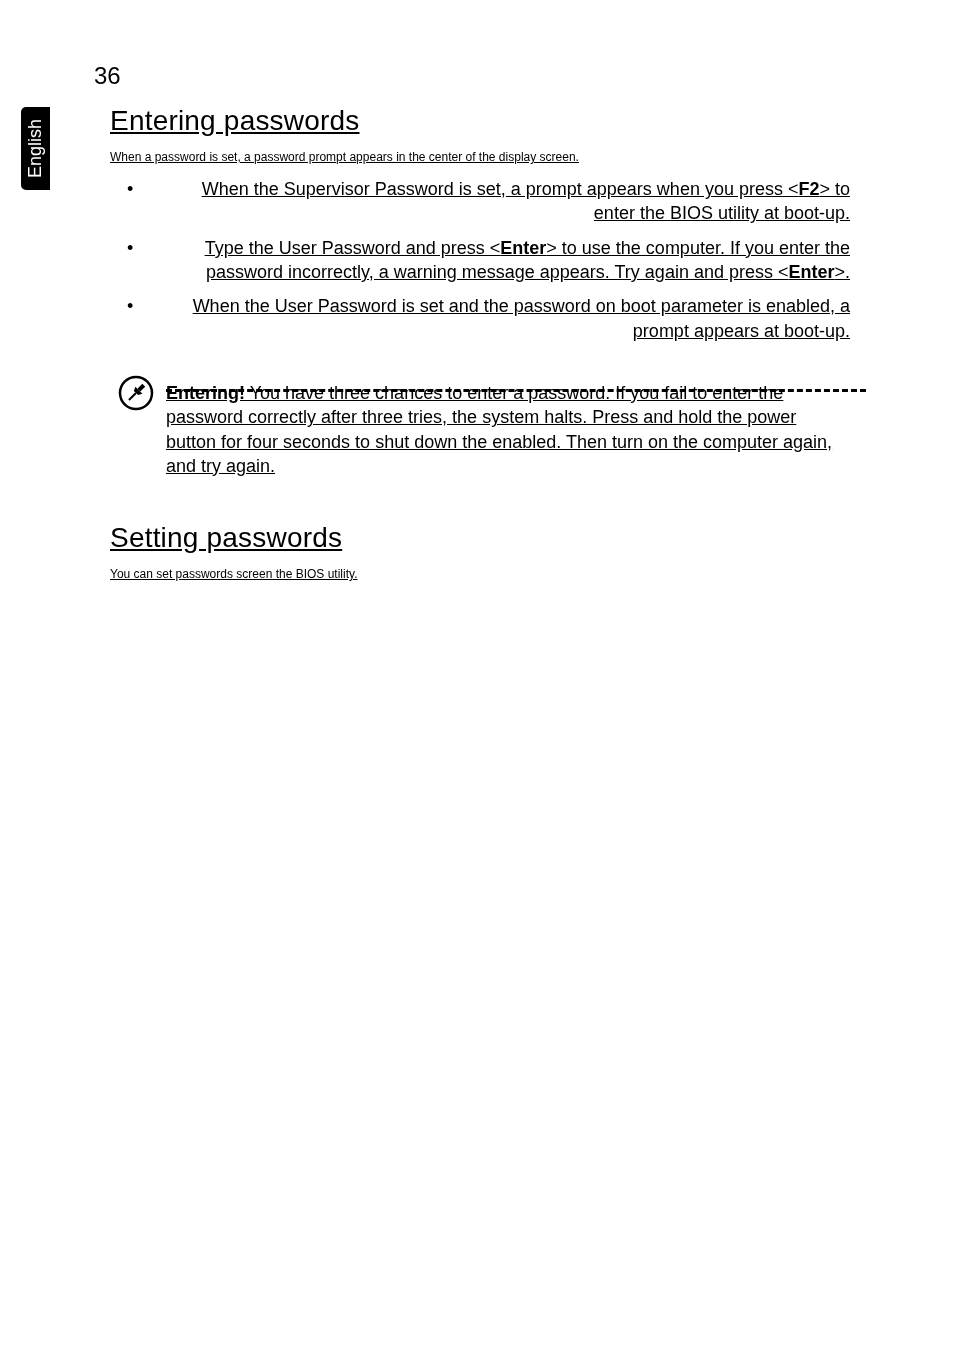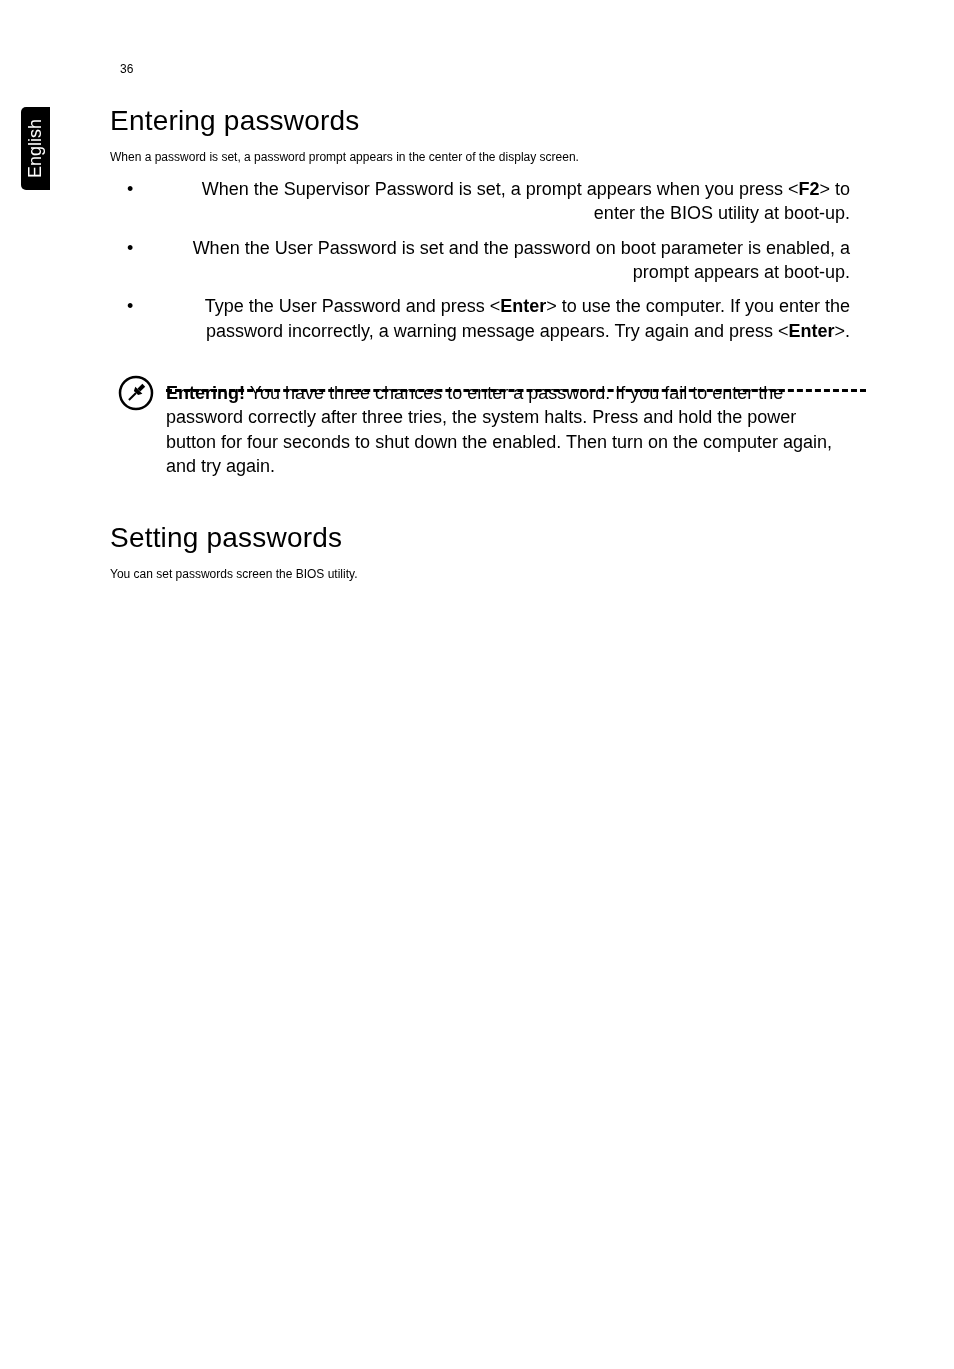--- a/index.html
+++ b/index.html
@@ -22,29 +22,30 @@
       background: #000;
       color: #fff;
       writing-mode: vertical-rl;
       transform: rotate(180deg);
       padding: 12px 4px;
       font-size: 18px;
       border-radius: 0 5px 5px 0;
     }
     .page-number {
       position: absolute;
-      left: 120px;
+      left: 94px;
       top: 62px;
-      font-size: 12px;
+      font-size: 24px;
     }
     .content {
       position: absolute;
       left: 110px;
       top: 105px;
       width: 740px;
+      text-decoration: underline;
     }
     .heading {
       font-size: 28px;
       font-weight: normal;
       margin-bottom: 12px;
       letter-spacing: 0.2px;
     }
     .intro-text {
       font-size: 12px;
       line-height: 1.35;
@@ -110,24 +111,24 @@
 
 <div class="content">
   <h2 class="heading">Entering passwords</h2>
   <p class="intro-text">When a password is set, a password prompt appears in the center of the display screen.</p>
 
   <ul class="bullet-list">
     <li>
       <span>When the Supervisor Password is set, a prompt appears when you press &lt;</span><span class="bold">F2</span><span>&gt; to enter the BIOS utility at boot-up.</span>
     </li>
     <li>
-      <span>When the User Password is set and the password on boot parameter is enabled, a prompt appears at boot-up.</span>
+      <span>Type the User Password and press &lt;</span><span class="bold">Enter</span><span>&gt; to use the computer. If you enter the password incorrectly, a warning message appears. Try again and press &lt;</span><span class="bold">Enter</span><span>&gt;.</span>
     </li>
     <li>
-      <span>Type the User Password and press &lt;</span><span class="bold">Enter</span><span>&gt; to use the computer. If you enter the password incorrectly, a warning message appears. Try again and press &lt;</span><span class="bold">Enter</span><span>&gt;.</span>
+      <span>When the User Password is set and the password on boot parameter is enabled, a prompt appears at boot-up.</span>
     </li>
   </ul>
 
   <div class="note-block">
     <span class="note-icon">
       <svg width="36" height="36" viewBox="0 0 36 36">
         <circle cx="18" cy="18" r="16" fill="none" stroke="#000" stroke-width="2.5"></circle>
         <g transform="translate(18,18) rotate(45)">
           <rect x="-2" y="-11" width="4" height="7" fill="#000"></rect>
           <polygon points="-5,-4 5,-4 3,0 -3,0" fill="#000"></polygon>

